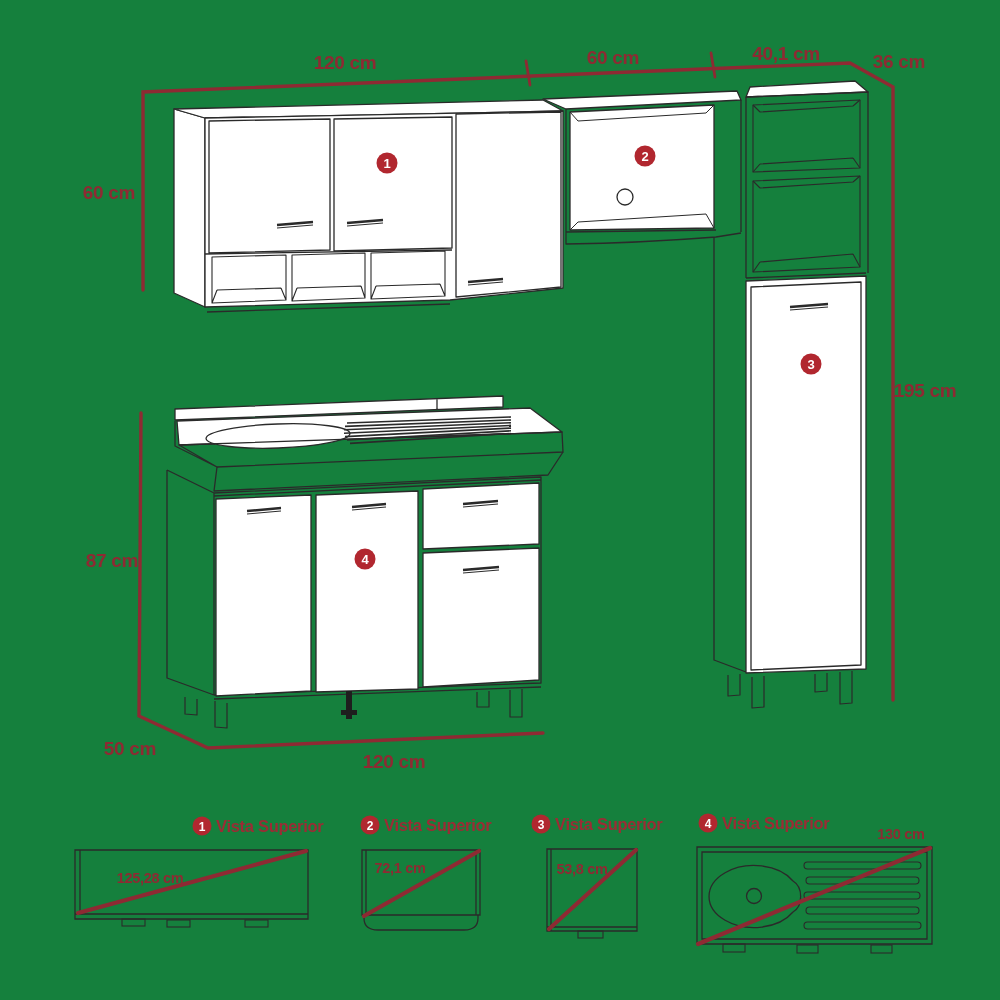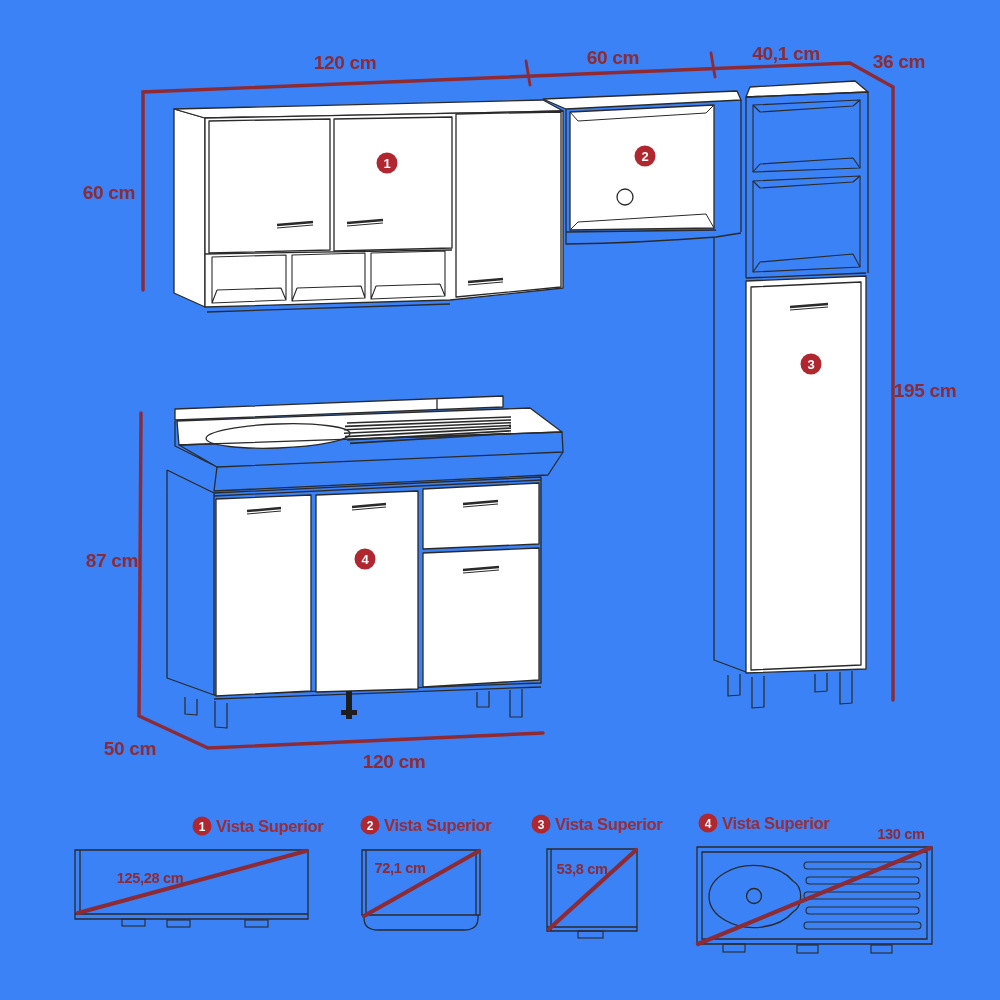--- a/index.html
+++ b/index.html
@@ -1,16 +1,16 @@
 <!DOCTYPE html>
 <html><head>
 <meta charset="utf-8">
 <style>
   html,body{margin:0;padding:0;background:#ffffff;}
-  #stage{position:relative;width:1000px;height:1000px;background:#3b82f6;overflow:hidden;
+  #stage{position:relative;width:1000px;height:1000px;background:#15803d;overflow:hidden;
          font-family:"Liberation Sans", sans-serif;}
   svg{position:absolute;top:0;left:0;}
   text{font-family:"Liberation Sans", sans-serif;font-weight:bold;letter-spacing:-0.3px;}
   .dim-label{font-size:19px;fill:#8e2a33;}
   .dim-label-sm{font-size:14.5px;fill:#8e2a33;}
   .view-title{font-size:16.5px;fill:#9b2c35;}
   .badge-num{font-size:13px;fill:#ffffff;text-anchor:middle;}
   .badge-num-sm{font-size:12px;fill:#ffffff;text-anchor:middle;}
   .mid{text-anchor:middle;}
 </style>

